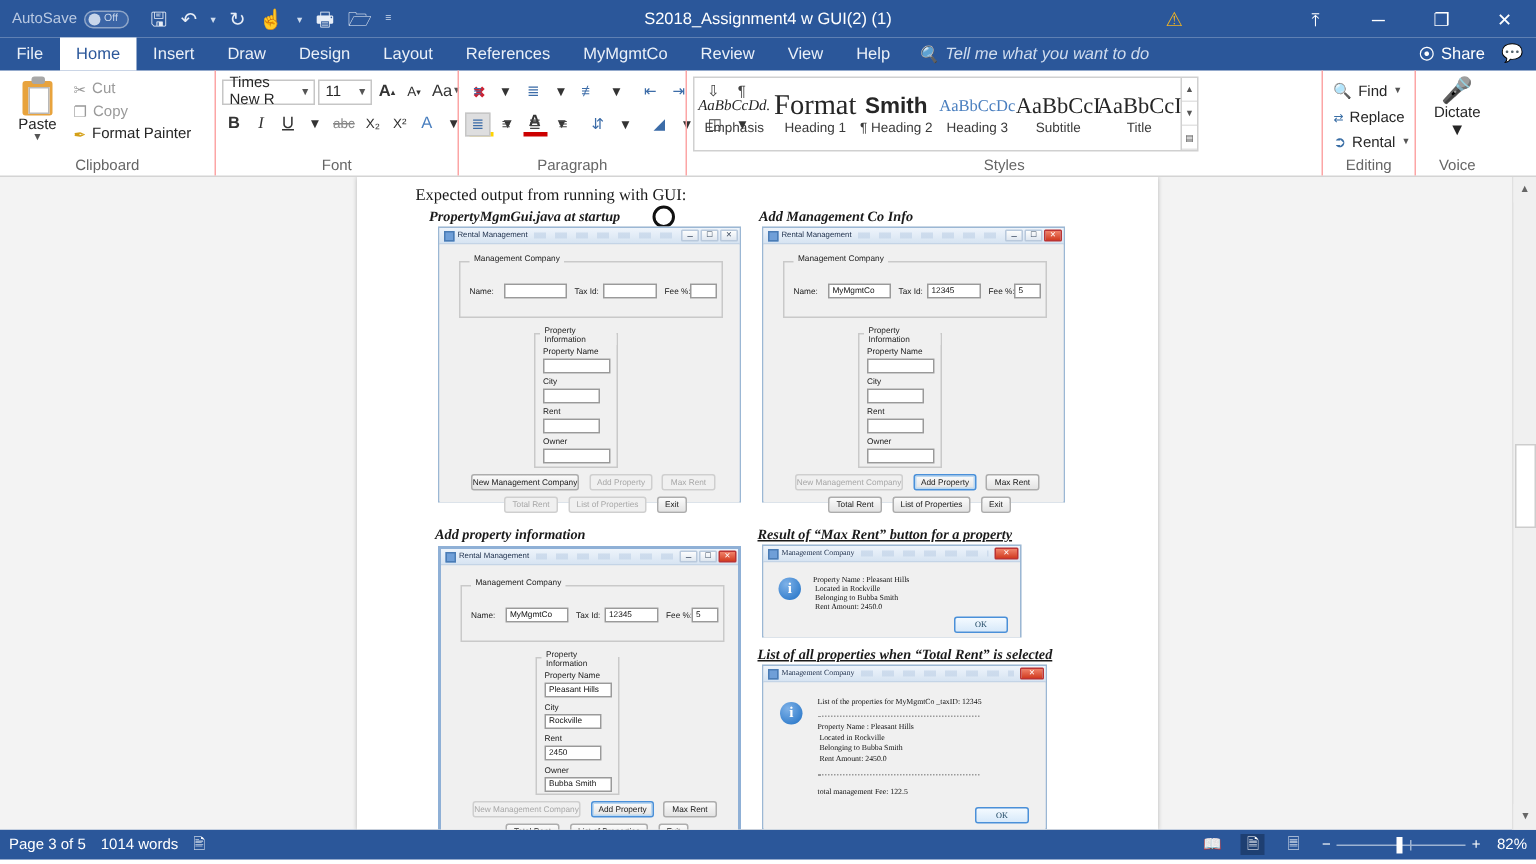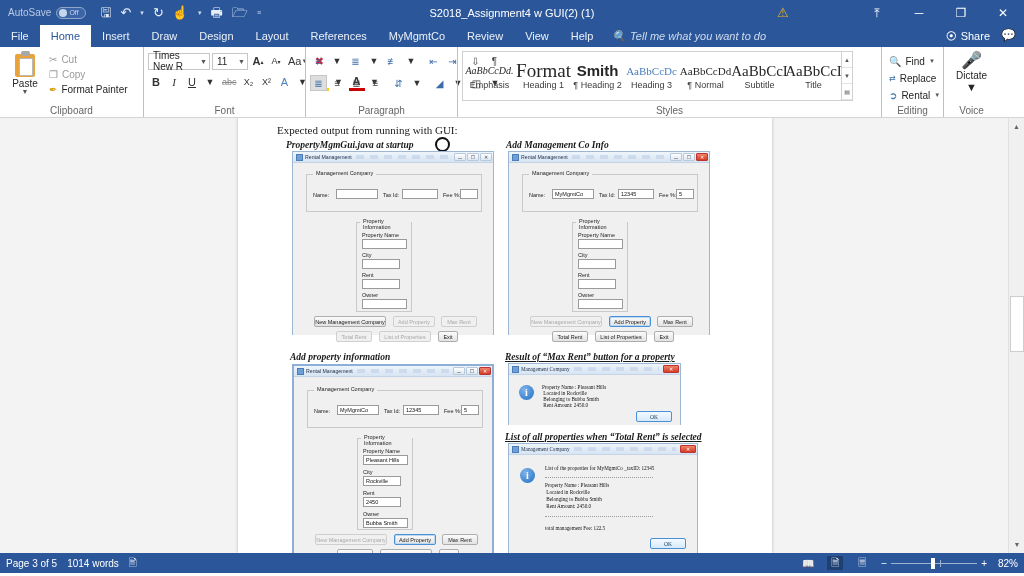--- a/index.html
+++ b/index.html
@@ -337,24 +337,20 @@
           <span class="sp" style="font-size:19px">Format</span>
           <span class="sn">Heading 1</span>
         </div>
         <div class="sty">
           <span class="sp" style="font-size:15px;font-weight:bold;font-family:'Liberation Sans',sans-serif">Smith</span>
           <span class="sn">¶ Heading 2</span>
         </div>
         <div class="sty">
           <span class="sp" style="color:#4a7fbf;font-size:11px">AaBbCcDc</span>
           <span class="sn">Heading 3</span>
-        </div>
-        <div class="sty">
-          <span class="sp" style="font-size:11px">AaBbCcDd</span>
-          <span class="sn">¶ Normal</span>
         </div>
         <div class="sty">
           <span class="sp" style="font-size:15px">AaBbCcI</span>
           <span class="sn">Subtitle</span>
         </div>
         <div class="sty">
           <span class="sp" style="font-size:15px">AaBbCcI</span>
           <span class="sn">Title</span>
         </div>
         <div class="galnav">

